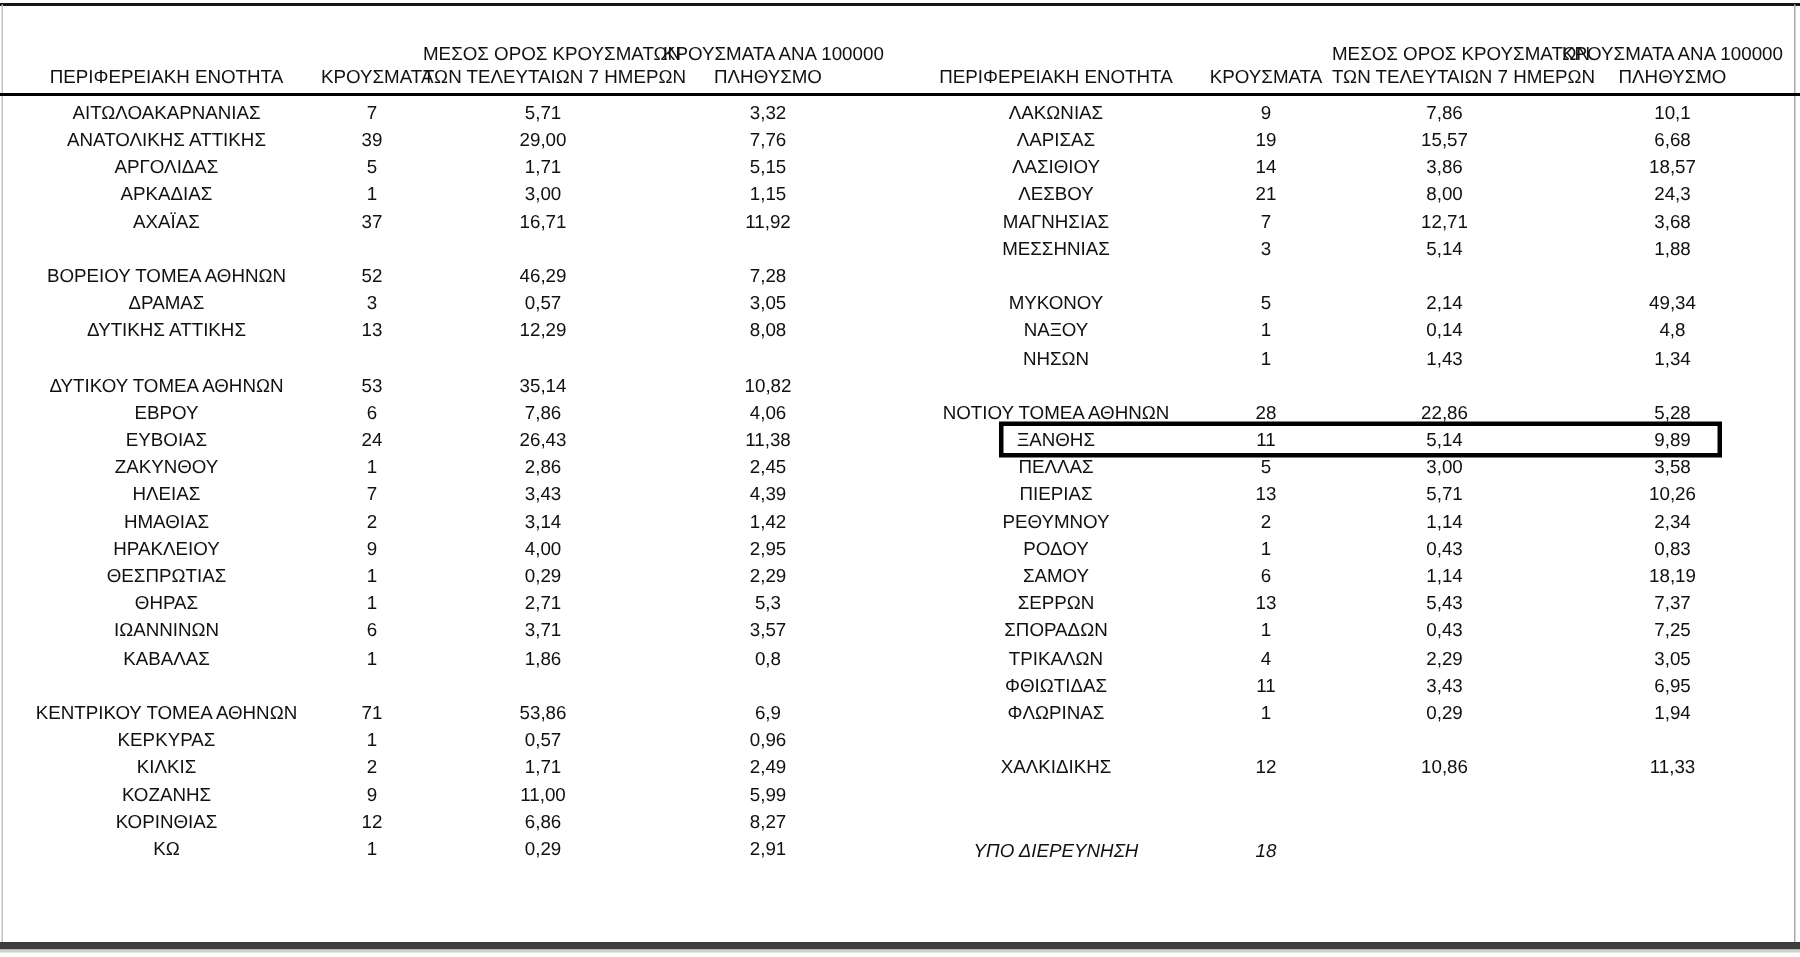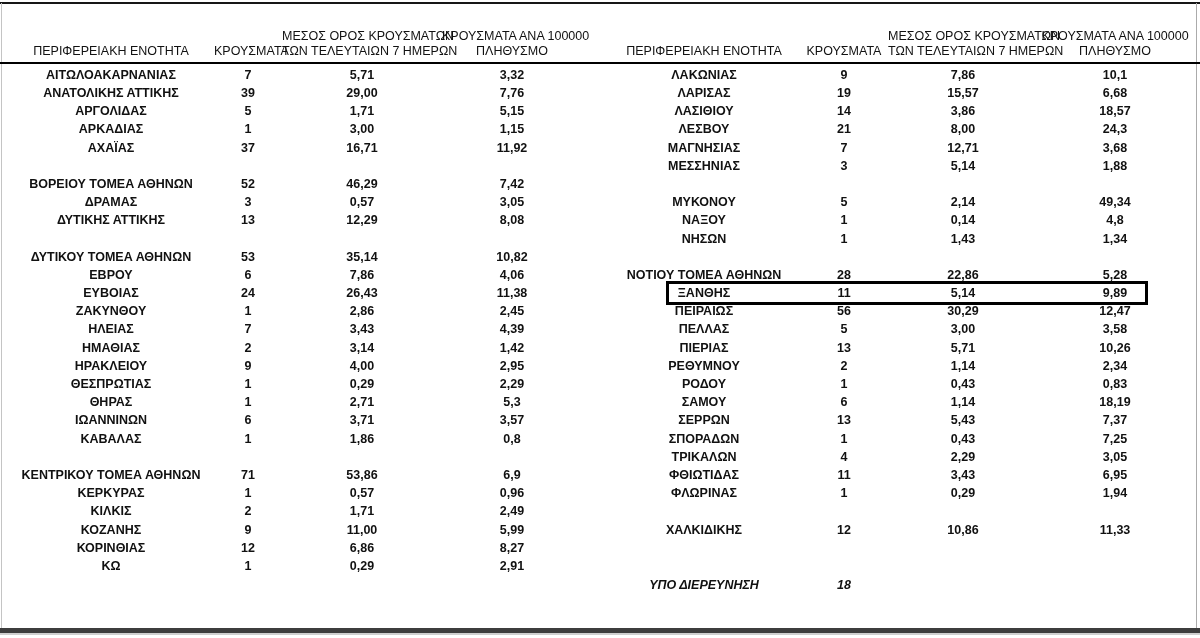--- a/index.html
+++ b/index.html
@@ -40,21 +40,20 @@
     white-space: nowrap;
   }
   .th span { display: block; }
 
   .tbody { margin-top: 4px; }
   .row {
     display: grid;
     height: 18.2px;
     align-items: center;
     position: relative;
-    font-weight: bold;
   }
   .cell {
     text-align: center;
     font-size: 12.5px;
     line-height: 1;
     white-space: nowrap;
   }
   .row.italic .cell { font-style: italic; margin-top: 40px; }
   .hbox {
     position: absolute;
@@ -118,21 +117,21 @@
           <div class="cell">ΑΧΑΪΑΣ</div>
           <div class="cell">37</div>
           <div class="cell">16,71</div>
           <div class="cell">11,92</div>
         </div>
         <div class="row"></div>
         <div class="row">
           <div class="cell">ΒΟΡΕΙΟΥ ΤΟΜΕΑ ΑΘΗΝΩΝ</div>
           <div class="cell">52</div>
           <div class="cell">46,29</div>
-          <div class="cell">7,42</div>
+          <div class="cell">7,28</div>
         </div>
         <div class="row">
           <div class="cell">ΔΡΑΜΑΣ</div>
           <div class="cell">3</div>
           <div class="cell">0,57</div>
           <div class="cell">3,05</div>
         </div>
         <div class="row">
           <div class="cell">ΔΥΤΙΚΗΣ ΑΤΤΙΚΗΣ</div>
           <div class="cell">13</div>
@@ -323,26 +322,20 @@
           <div class="cell">5,28</div>
         </div>
         <div class="row">
           <div class="cell">ΞΑΝΘΗΣ</div>
           <div class="cell">11</div>
           <div class="cell">5,14</div>
           <div class="cell">9,89</div>
           <div class="hbox" style="border-color: rgb(0, 0, 0);"></div>
         </div>
         <div class="row">
-          <div class="cell">ΠΕΙΡΑΙΩΣ</div>
-          <div class="cell">56</div>
-          <div class="cell">30,29</div>
-          <div class="cell">12,47</div>
-        </div>
-        <div class="row">
           <div class="cell">ΠΕΛΛΑΣ</div>
           <div class="cell">5</div>
           <div class="cell">3,00</div>
           <div class="cell">3,58</div>
         </div>
         <div class="row">
           <div class="cell">ΠΙΕΡΙΑΣ</div>
           <div class="cell">13</div>
           <div class="cell">5,71</div>
           <div class="cell">10,26</div>

